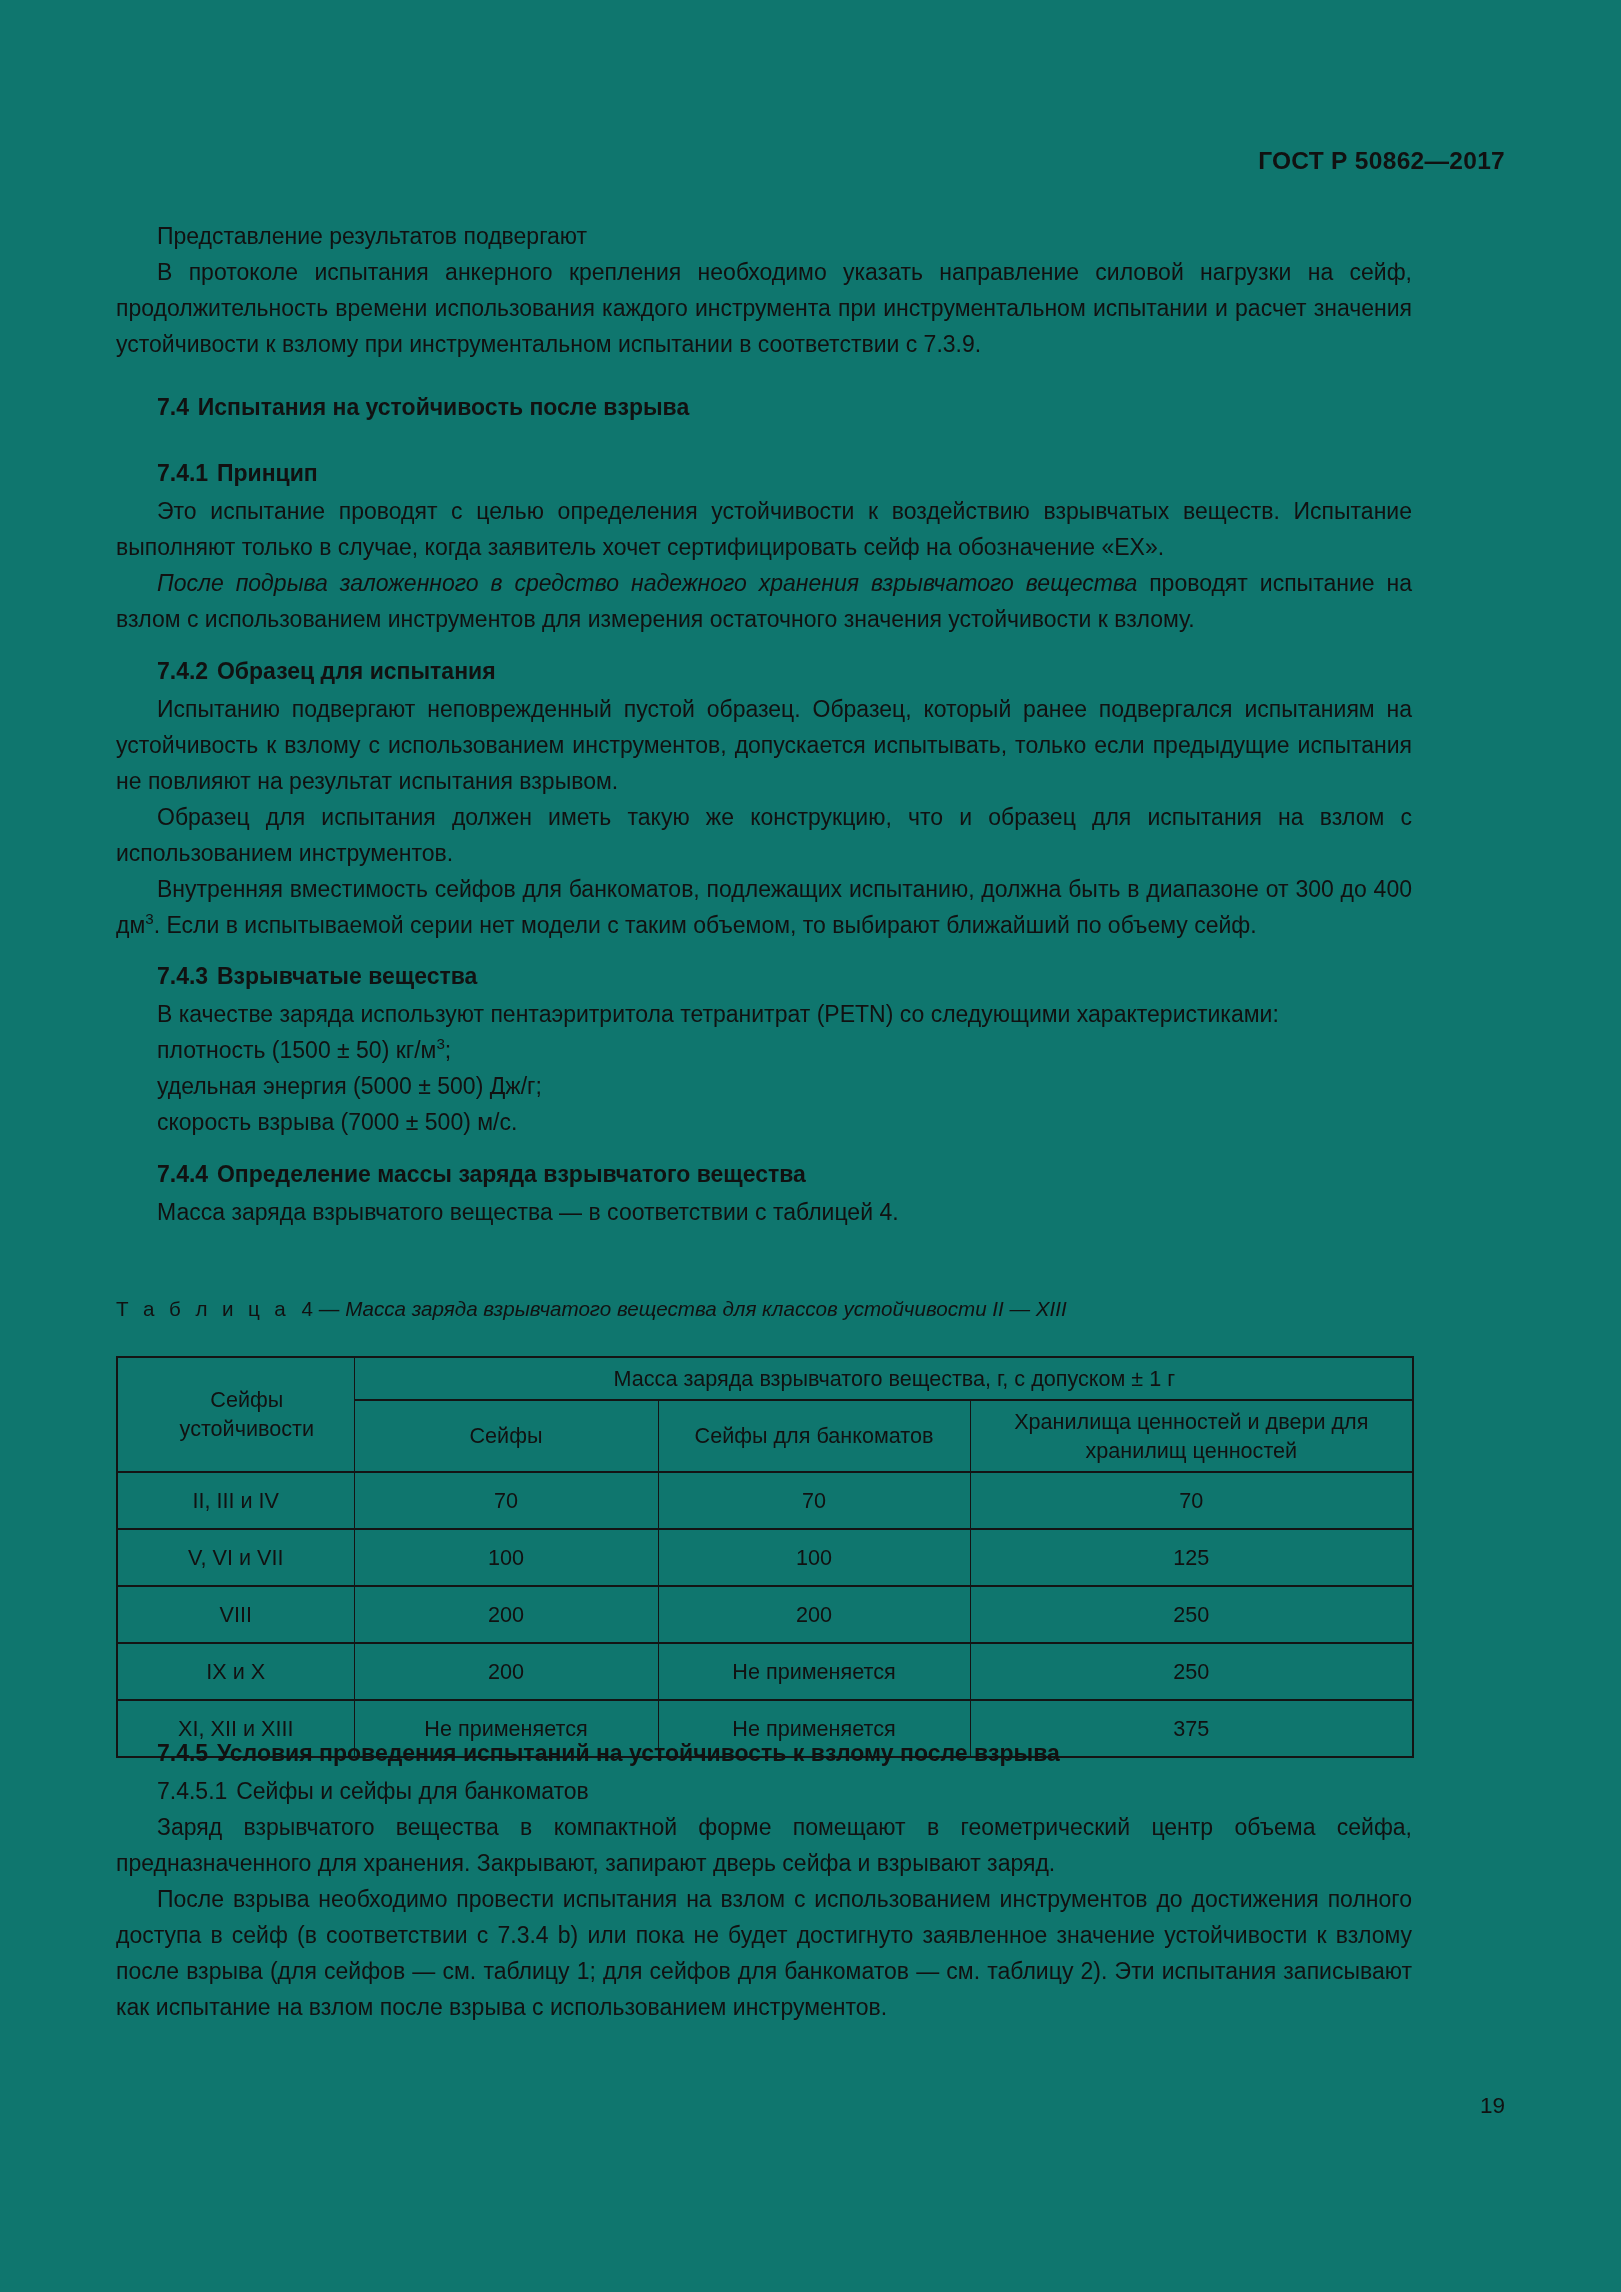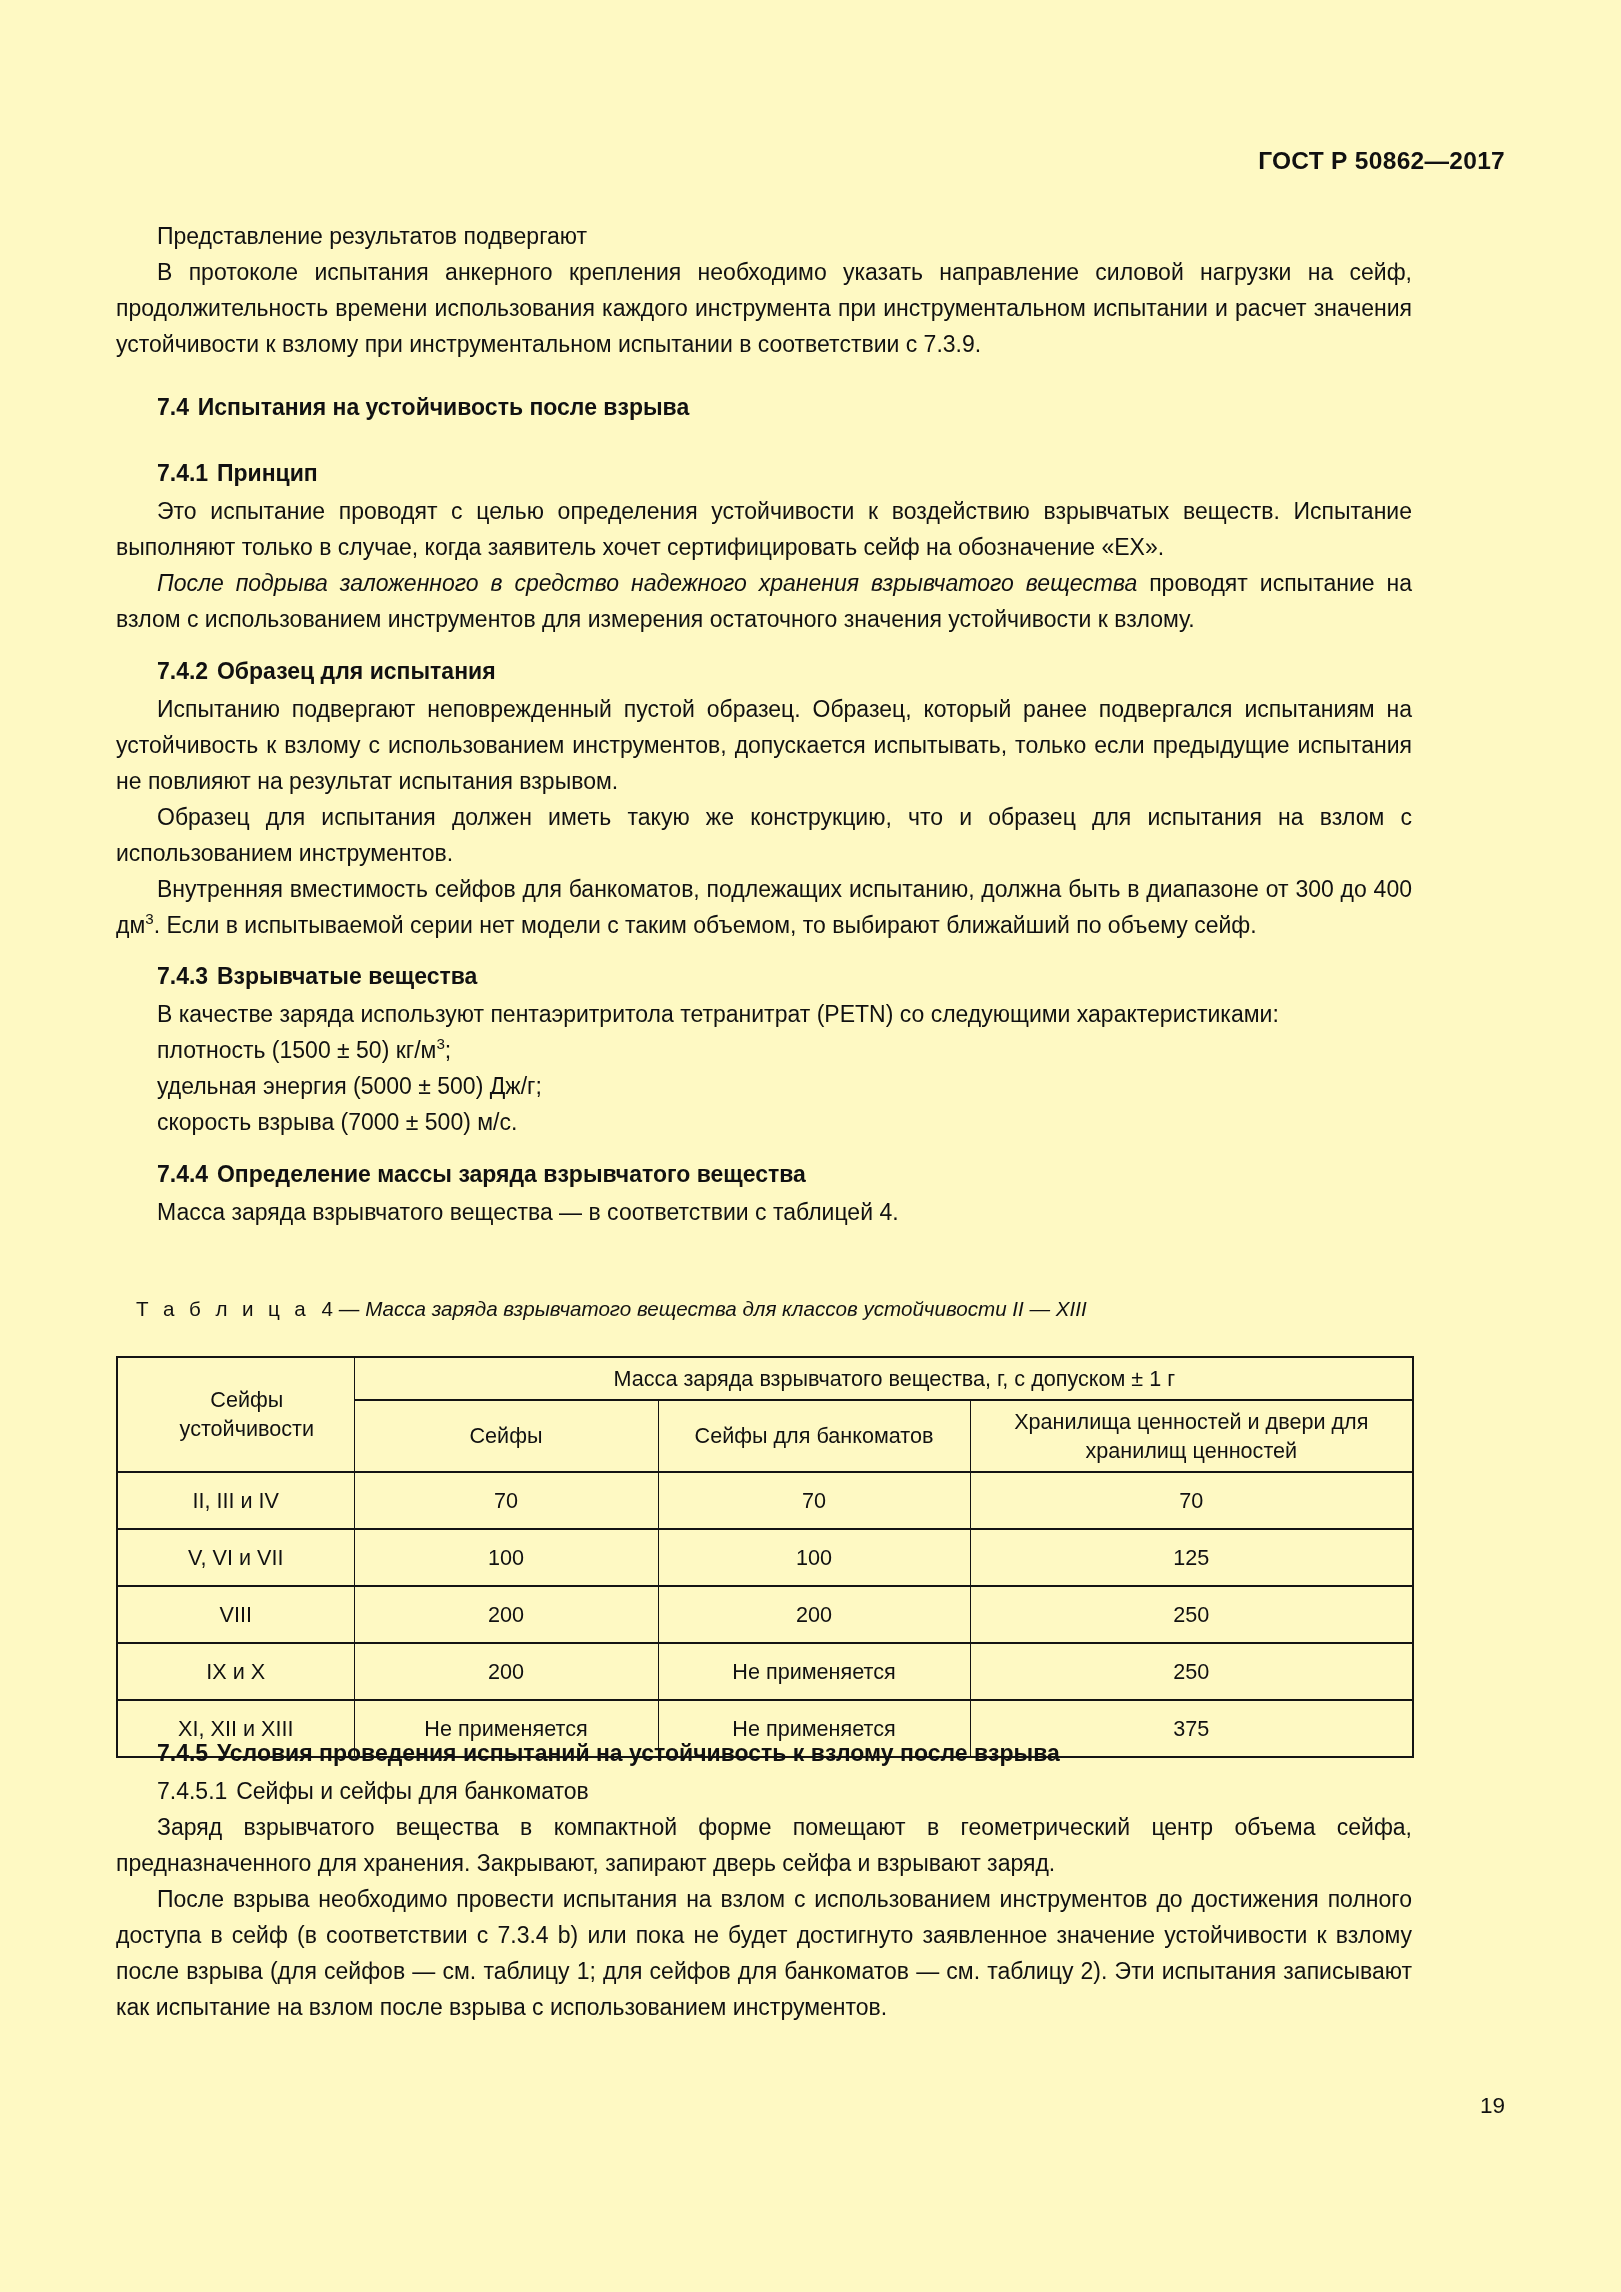--- a/index.html
+++ b/index.html
@@ -4,21 +4,21 @@
 <style>
   html, body {
     margin: 0;
     padding: 0;
     background: #ffffff;
   }
   .page {
     position: relative;
     width: 1621px;
     height: 2293px;
-    background: #fef9c3;
+    background: #0f766e;
     font-family: "Liberation Sans", sans-serif;
     color: #111111;
     box-sizing: border-box;
     overflow: hidden;
   }
 
   
   .doc-header {
     position: absolute;
     top: 147px;
@@ -84,21 +84,21 @@
     font-size: 20.6px;
     line-height: 29px;
     text-align: left;
     text-indent: 0;
     position: absolute;
     left: 116px;
     top: 1294px;
     width: 1304px;
     white-space: nowrap;
   }
-  .tbl-caption .tl { letter-spacing: 4.4px; margin-left: 20px; }
+  .tbl-caption .tl { letter-spacing: 4.4px; }
   .tbl-caption .cap-body { font-style: italic; }
 
   table.data {
     position: absolute;
     left: 116px;
     top: 1356px;
     width: 1296px;
     border-collapse: collapse;
     font-size: 21.6px;
     table-layout: fixed;

